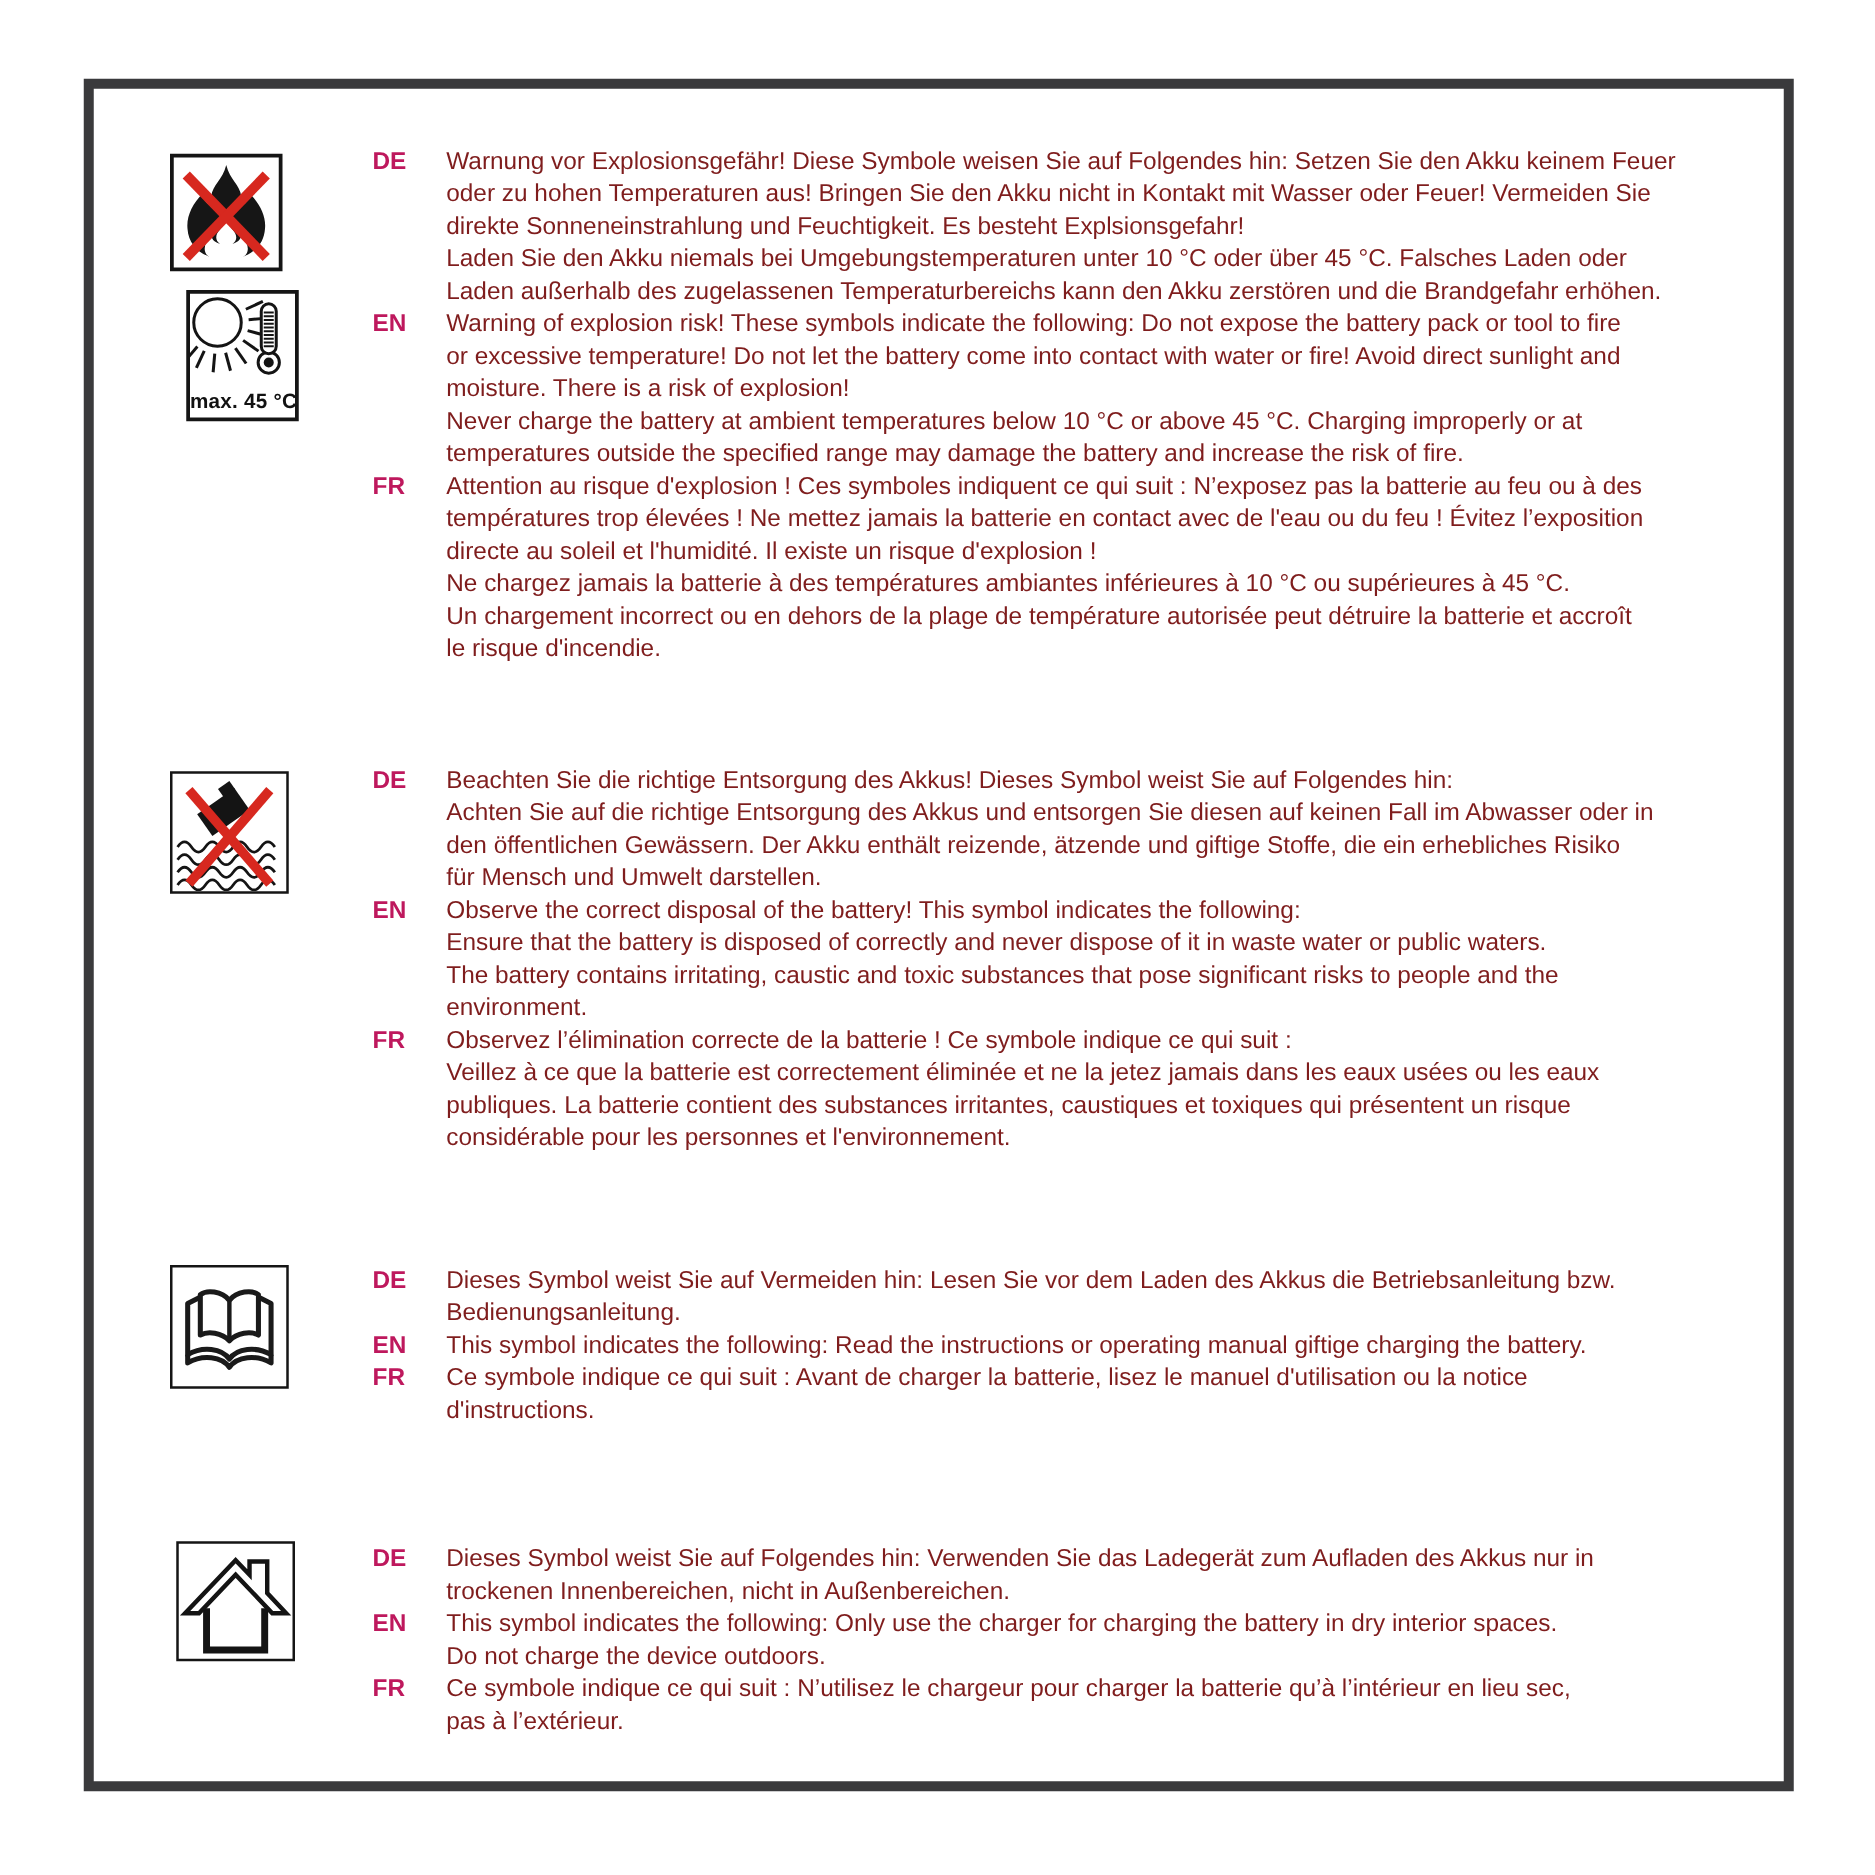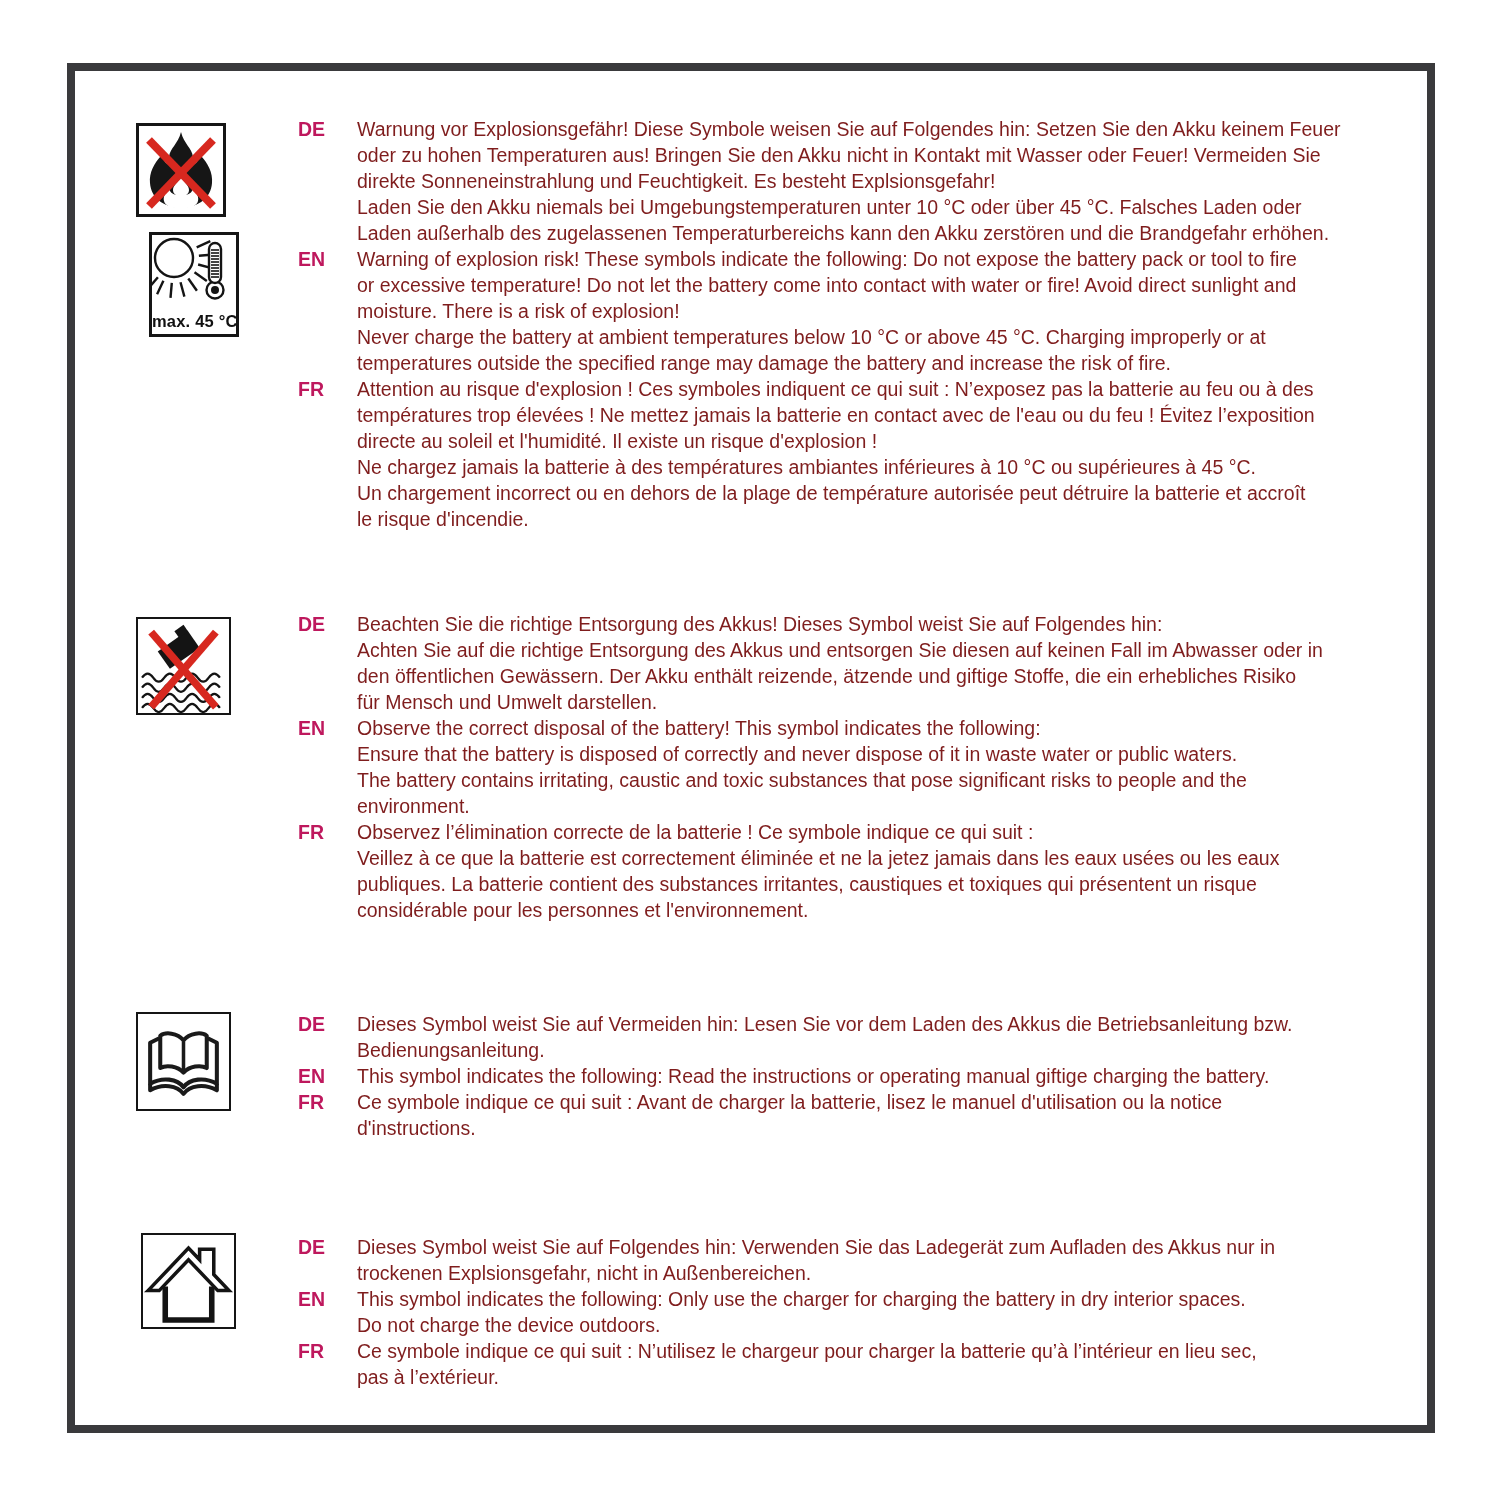--- a/index.html
+++ b/index.html
@@ -173,21 +173,21 @@
     <div class="lang">FR</div>
     <div class="txt">Ce symbole indique ce qui suit : Avant de charger la batterie, lisez le manuel d'utilisation ou la notice
 d'instructions.</div>
   </div>
 </div>
 
 <div class="section" id="section-4">
   <div class="entry">
     <div class="lang">DE</div>
     <div class="txt">Dieses Symbol weist Sie auf Folgendes hin: Verwenden Sie das Ladegerät zum Aufladen des Akkus nur in
-trockenen Explsionsgefahr, nicht in Außenbereichen.</div>
+trockenen Innenbereichen, nicht in Außenbereichen.</div>
   </div>
   <div class="entry">
     <div class="lang">EN</div>
     <div class="txt">This symbol indicates the following: Only use the charger for charging the battery in dry interior spaces.
 Do not charge the device outdoors.</div>
   </div>
   <div class="entry">
     <div class="lang">FR</div>
     <div class="txt">Ce symbole indique ce qui suit : N’utilisez le chargeur pour charger la batterie qu’à l’intérieur en lieu sec,
 pas à l’extérieur.</div>

